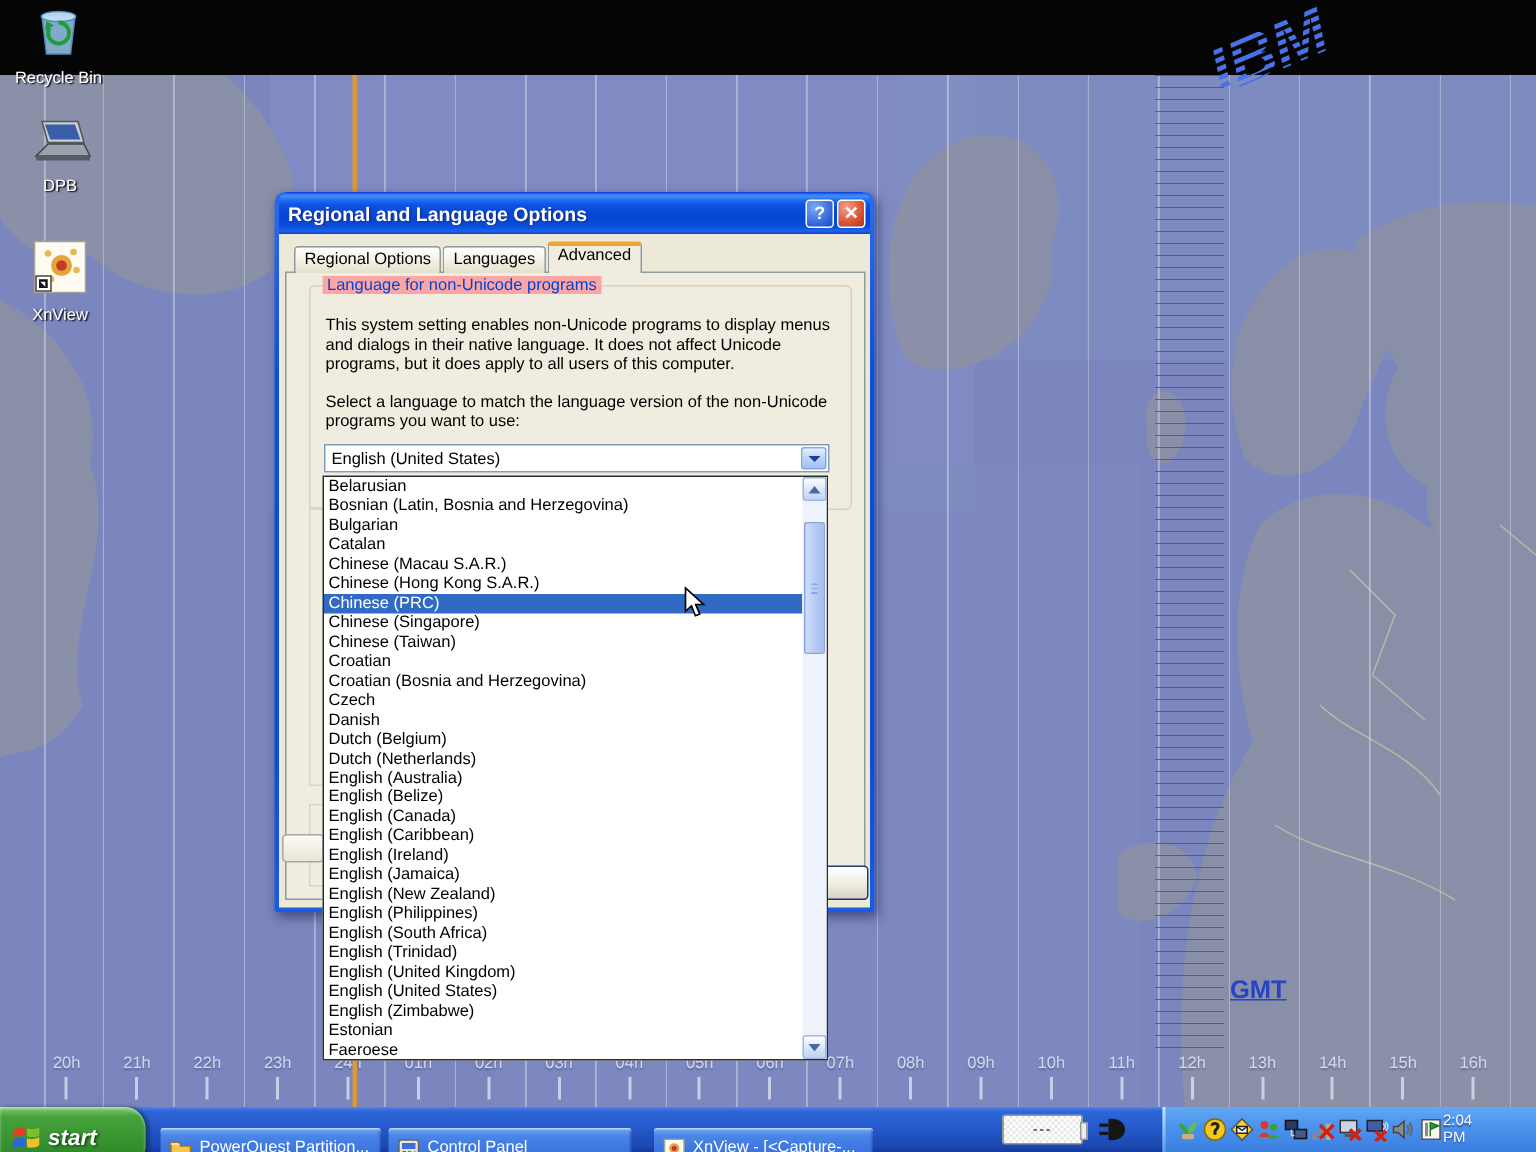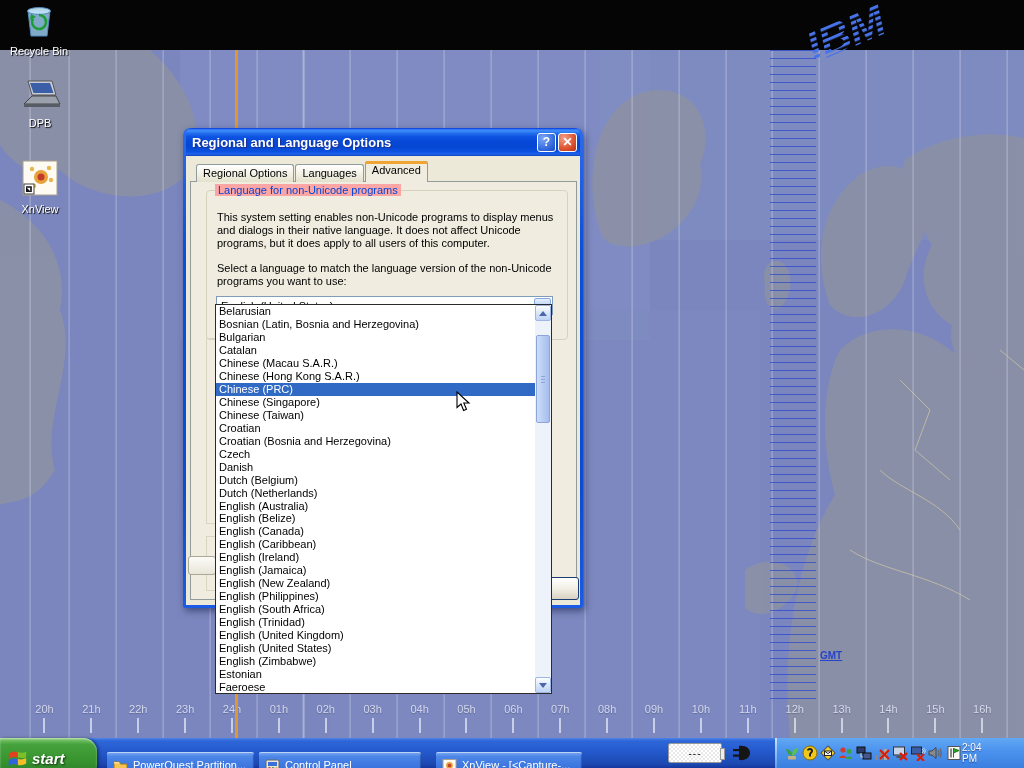--- a/index.html
+++ b/index.html
@@ -11,21 +11,21 @@
   .ibm-logo { position:absolute; right:78px; top:-6px; width:160px; height:64px; }
 
   
   .wallpaper { position:absolute; left:0; top:50px; width:1024px; height:688px; background:#7A86BD; z-index:1; }
   .map-svg { position:absolute; left:0; top:0; width:1024px; height:688px; }
   .tz-vlines { position:absolute; left:0; top:0; width:1024px; height:688px; z-index:2;
     background:repeating-linear-gradient(90deg, rgba(215,220,235,0.5) 0 1px, transparent 1px 46.9px);
     background-position-x:68.6px; }
   .gmt-band { position:absolute; left:770px; top:0; width:46px; height:655px; z-index:3;
     background:repeating-linear-gradient(180deg, rgba(42,70,205,0.75) 0 1px, transparent 1px 8px); }
-  .gmt-label { position:absolute; left:820px; top:600px; z-index:3; color:#2743C8; font-size:10px; font-weight:bold; text-decoration:underline; }
+  .gmt-label { position:absolute; left:820px; top:600px; z-index:3; color:#2743C8; font-size:17px; font-weight:bold; text-decoration:underline; }
   .time-marker { position:absolute; left:235px; top:0; width:3px; height:688px; background:#DE9732; z-index:4; }
   .tz-scale { position:absolute; left:21px; top:653px; width:985px; height:34px; display:flex; z-index:3; }
   .tz-cell { flex:0 0 46.9px; display:flex; flex-direction:column; align-items:center; }
   .tz-cell .tz-text { font-size:11px; color:rgba(228,232,246,0.85); text-shadow:0 1px 1px rgba(40,50,90,0.35); }
   .tz-cell .tz-tick { width:2px; height:15px; margin-top:3px; background:rgba(232,236,248,0.7); }
 
   
   .desk-icon { position:absolute; width:76px; text-align:center; z-index:5; cursor:default; }
   .desk-icon .di-label { margin-top:3px; font-size:11px; color:#fff; text-shadow:1px 1px 1px #000; }
   .di-recycle { left:1px; top:4px; z-index:11; }
@@ -72,21 +72,21 @@
 
   
   .frag { position:absolute; z-index:25; }
   .frag-line { background:#D8D5C0; }
   .frag-btn-right { left:545px; top:577px; width:34px; height:23px; border:1px solid #1C3C74; border-radius:3px;
     background:linear-gradient(180deg,#FFFFFF,#EFEDE2 55%,#D9D1C2); }
   .frag-btn-left { left:188px; top:556px; width:28px; height:19px; border:1px solid #ACA899; border-radius:3px;
     background:linear-gradient(180deg,#FCFBF8,#E8E5D8); }
 
   
-  .lang-list { position:absolute; left:215px; top:304px; width:337px; height:390px; z-index:40;
+  .lang-list { position:absolute; left:215px; top:317px; width:337px; height:390px; z-index:40;
     background:#fff; border:1px solid #2A2A2A; }
   .lang-items { position:absolute; left:0; top:0; right:16px; bottom:0; display:flex; flex-direction:column; overflow:hidden; }
   .lang-item { flex:1 1 auto; display:flex; align-items:center; padding-left:3px; font-size:11px; color:#000; white-space:nowrap; overflow:hidden; }
   .lang-item.selected { background:#316AC5; color:#fff; }
   .vscroll { position:absolute; right:0; top:0; width:16px; bottom:0; background:#EEF2FB; }
   .sb-btn { position:absolute; left:0; width:16px; height:16px; border:1px solid #9EB6E4; border-radius:2px;
     background:linear-gradient(180deg,#FDFEFF,#D7E5FA 55%,#BED3F4); display:flex; align-items:center; justify-content:center; }
   .sb-up { top:0; } .sb-down { bottom:0; }
   .arr-up { width:0; height:0; border-left:4px solid transparent; border-right:4px solid transparent; border-bottom:5px solid #4A68A8; }
   .arr-dn { width:0; height:0; border-left:4px solid transparent; border-right:4px solid transparent; border-top:5px solid #4A68A8; }

